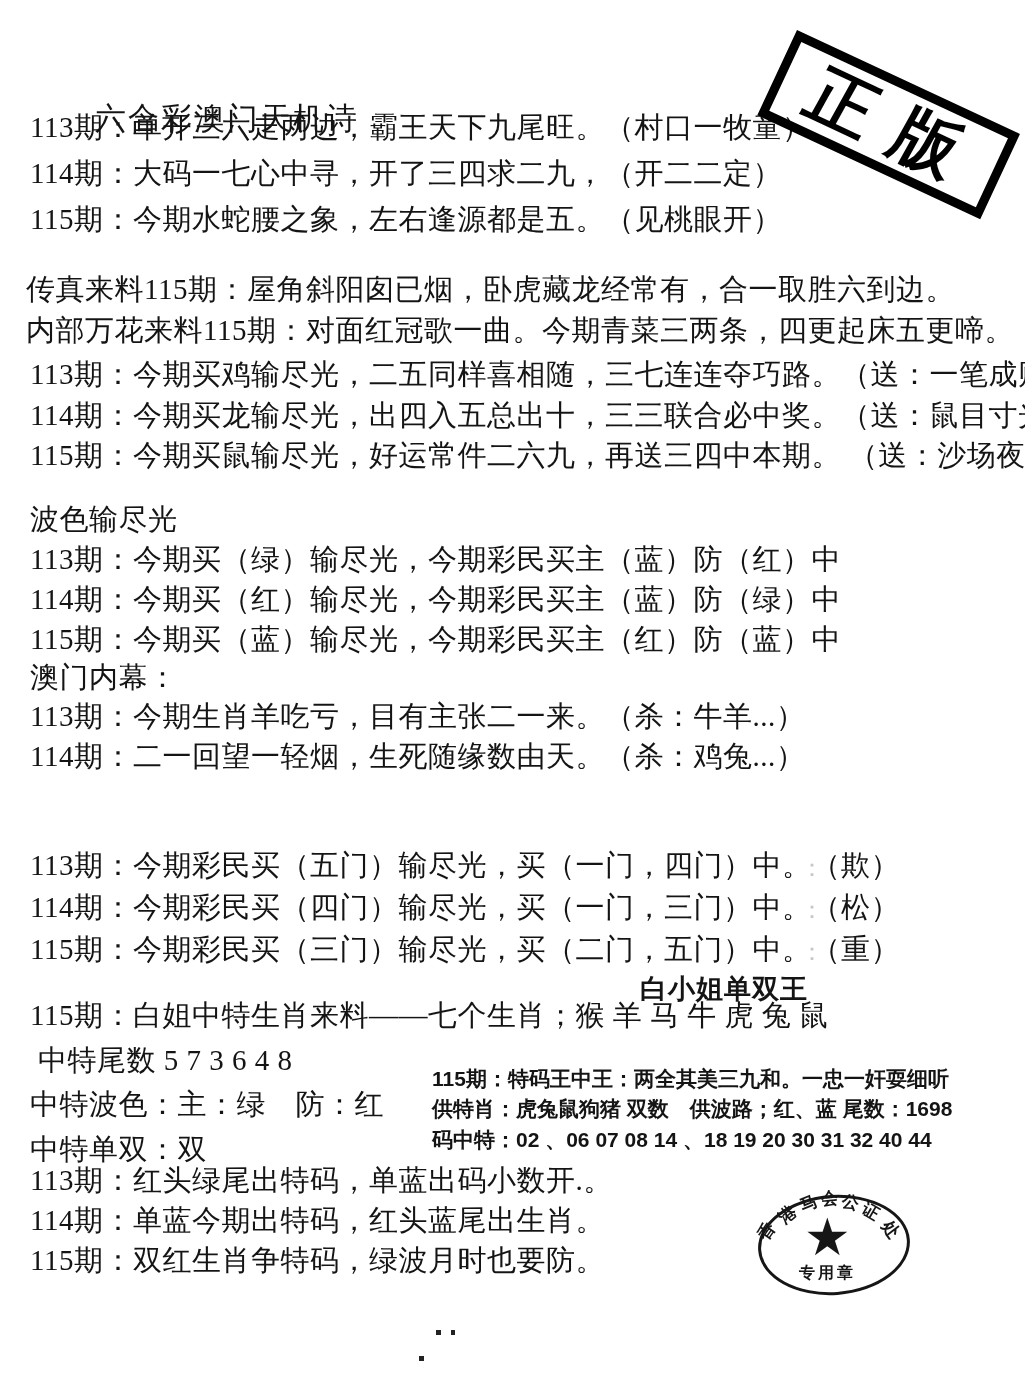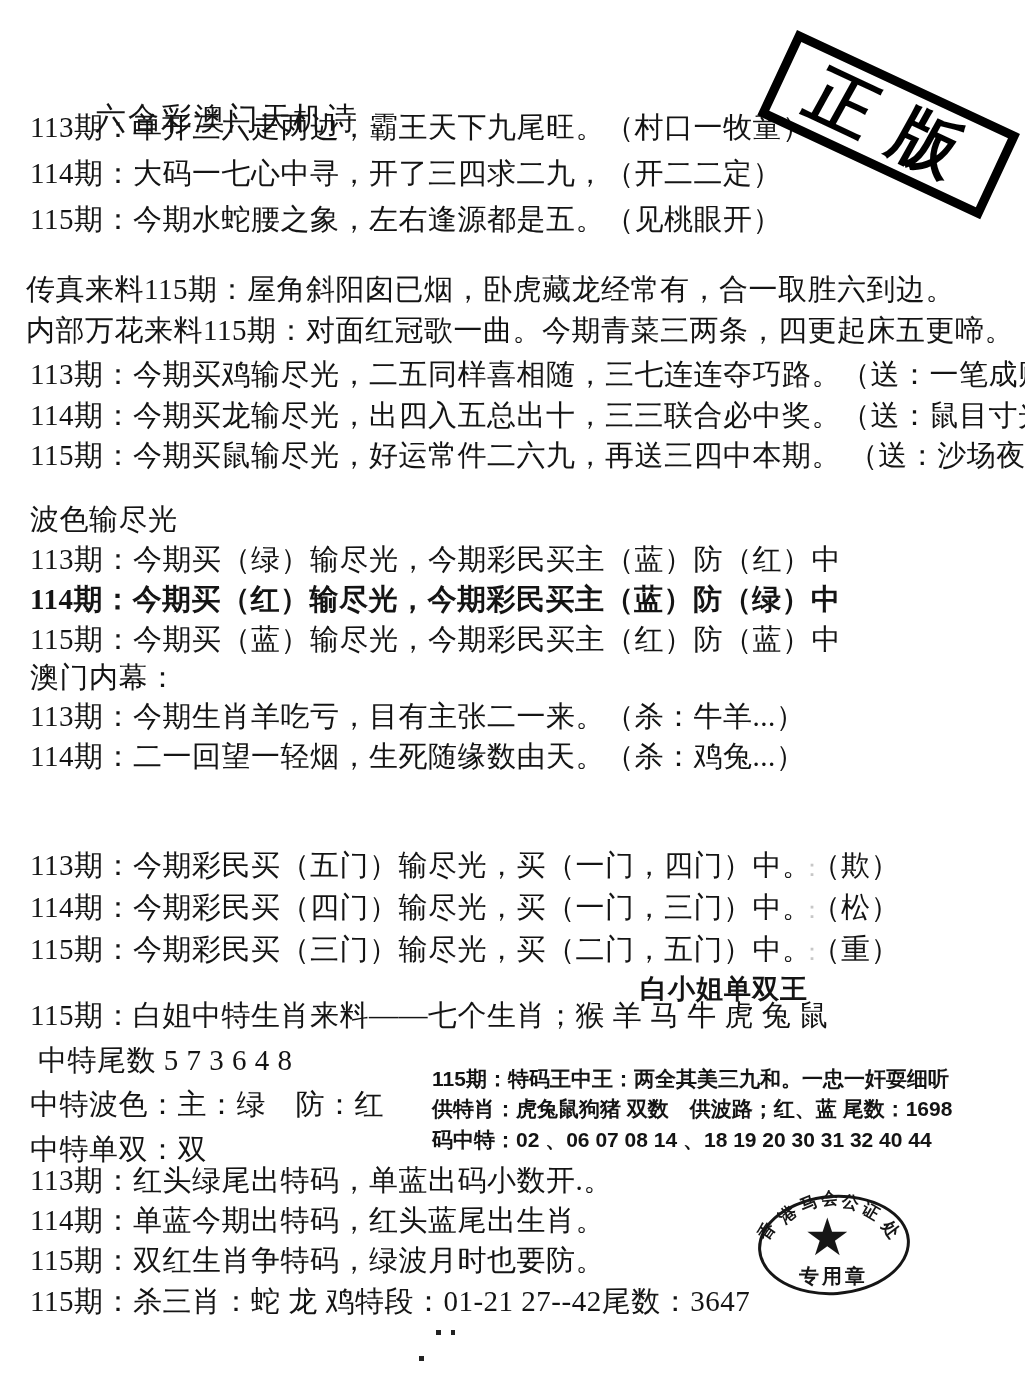--- a/index.html
+++ b/index.html
@@ -77,21 +77,21 @@
     font-weight:700;
     font-size:17px;
     color:#161616;
     transform-origin:center center;
   }
   .seal-bottom{
     position:absolute;
     left:799px;top:1263px;
     font-family:"Liberation Sans","DejaVu Sans",sans-serif;
     font-weight:900;
-    font-size:20px;
+    font-size:16px;
     letter-spacing:3px;
     color:#161616;
   }
   .seal-star{
     position:absolute;
     left:804px;top:1212px;
     font-size:52px;
     color:#161616;
     line-height:1;
   }
@@ -112,21 +112,21 @@
   <div class="line" style="left:30px;top:202px;">115期：今期水蛇腰之象，左右逢源都是五。（见桃眼开）</div>
 
   <div class="line" style="left:26px;top:272px;">传真来料115期：屋角斜阳囱已烟，卧虎藏龙经常有，合一取胜六到边。</div>
   <div class="line" style="left:26px;top:313px;">内部万花来料115期：对面红冠歌一曲。今期青菜三两条，四更起床五更啼。</div>
   <div class="line" style="left:30px;top:357px;">113期：今期买鸡输尽光，二五同样喜相随，三七连连夺巧路。（送：一笔成财）</div>
   <div class="line" style="left:30px;top:398px;">114期：今期买龙输尽光，出四入五总出十，三三联合必中奖。（送：鼠目寸光）</div>
   <div class="line" style="left:30px;top:438px;">115期：今期买鼠输尽光，好运常件二六九，再送三四中本期。 （送：沙场夜色寒）</div>
 
   <div class="line" style="left:30px;top:502px;">波色输尽光</div>
   <div class="line" style="left:30px;top:542px;">113期：今期买（绿）输尽光，今期彩民买主（蓝）防（红）中</div>
-  <div class="line" style="left:30px;top:582px;font-weight:bold;">114期：今期买（红）输尽光，今期彩民买主（蓝）防（绿）中</div>
+  <div class="line" style="left:30px;top:582px;">114期：今期买（红）输尽光，今期彩民买主（蓝）防（绿）中</div>
   <div class="line" style="left:30px;top:622px;">115期：今期买（蓝）输尽光，今期彩民买主（红）防（蓝）中</div>
 
   <div class="line" style="left:30px;top:660px;">澳门内幕：</div>
   <div class="line" style="left:30px;top:699px;">113期：今期生肖羊吃亏，目有主张二一来。（杀：牛羊...）</div>
   <div class="line" style="left:30px;top:739px;">114期：二一回望一轻烟，生死随缘数由天。（杀：鸡兔...）</div>
 
   <div class="line" style="left:30px;top:848px;">113期：今期彩民买（五门）输尽光，买（一门，四门）中。（欺）</div>
   <div class="line" style="left:30px;top:890px;">114期：今期彩民买（四门）输尽光，买（一门，三门）中。（松）</div>
   <div class="line" style="left:30px;top:932px;">115期：今期彩民买（三门）输尽光，买（二门，五门）中。（重）</div>
   <div class="faint" style="left:800px;top:852px;">：</div>
@@ -139,21 +139,20 @@
   <div class="line" style="left:30px;top:1132px;">中特单双：双</div>
 
   <div class="line boldsans rheading" style="left:640px;top:972px;width:380px;">白小姐单双王</div>
   <div class="line boldsans small" style="left:432px;top:1062px;">115期：特码王中王：两全其美三九和。一忠一奸耍细听</div>
   <div class="line boldsans small" style="left:432px;top:1092px;">供特肖：虎兔鼠狗猪 双数　供波路；红、蓝 尾数：1698</div>
   <div class="line boldsans small" style="left:432px;top:1123px;">码中特：02 、06 07 08 14 、18 19 20 30 31 32 40 44</div>
 
   <div class="line" style="left:30px;top:1163px;">113期：红头绿尾出特码，单蓝出码小数开.。</div>
   <div class="line" style="left:30px;top:1203px;text-align:center;">114期：单蓝今期出特码，红头蓝尾出生肖。</div>
   <div class="line" style="left:30px;top:1243px;">115期：双红生肖争特码，绿波月时也要防。</div>
-  <div class="line" style="left:30px;top:1284px;">115期：杀三肖：蛇 龙 鸡特段：01-21 27--42尾数：3647</div>
 
   <div class="stamp-genuine">
     <span class="stamp-text">正版</span>
   </div>
 
   <div class="seal-ellipse"></div>
   <span class="seal-char" style="left:758px;top:1220px;transform:rotate(-55deg);">香</span>
   <span class="seal-char" style="left:779px;top:1203px;transform:rotate(-40deg);">港</span>
   <span class="seal-char" style="left:800px;top:1192px;transform:rotate(-22deg);">马</span>
   <span class="seal-char" style="left:821px;top:1187px;transform:rotate(-5deg);">会</span>

